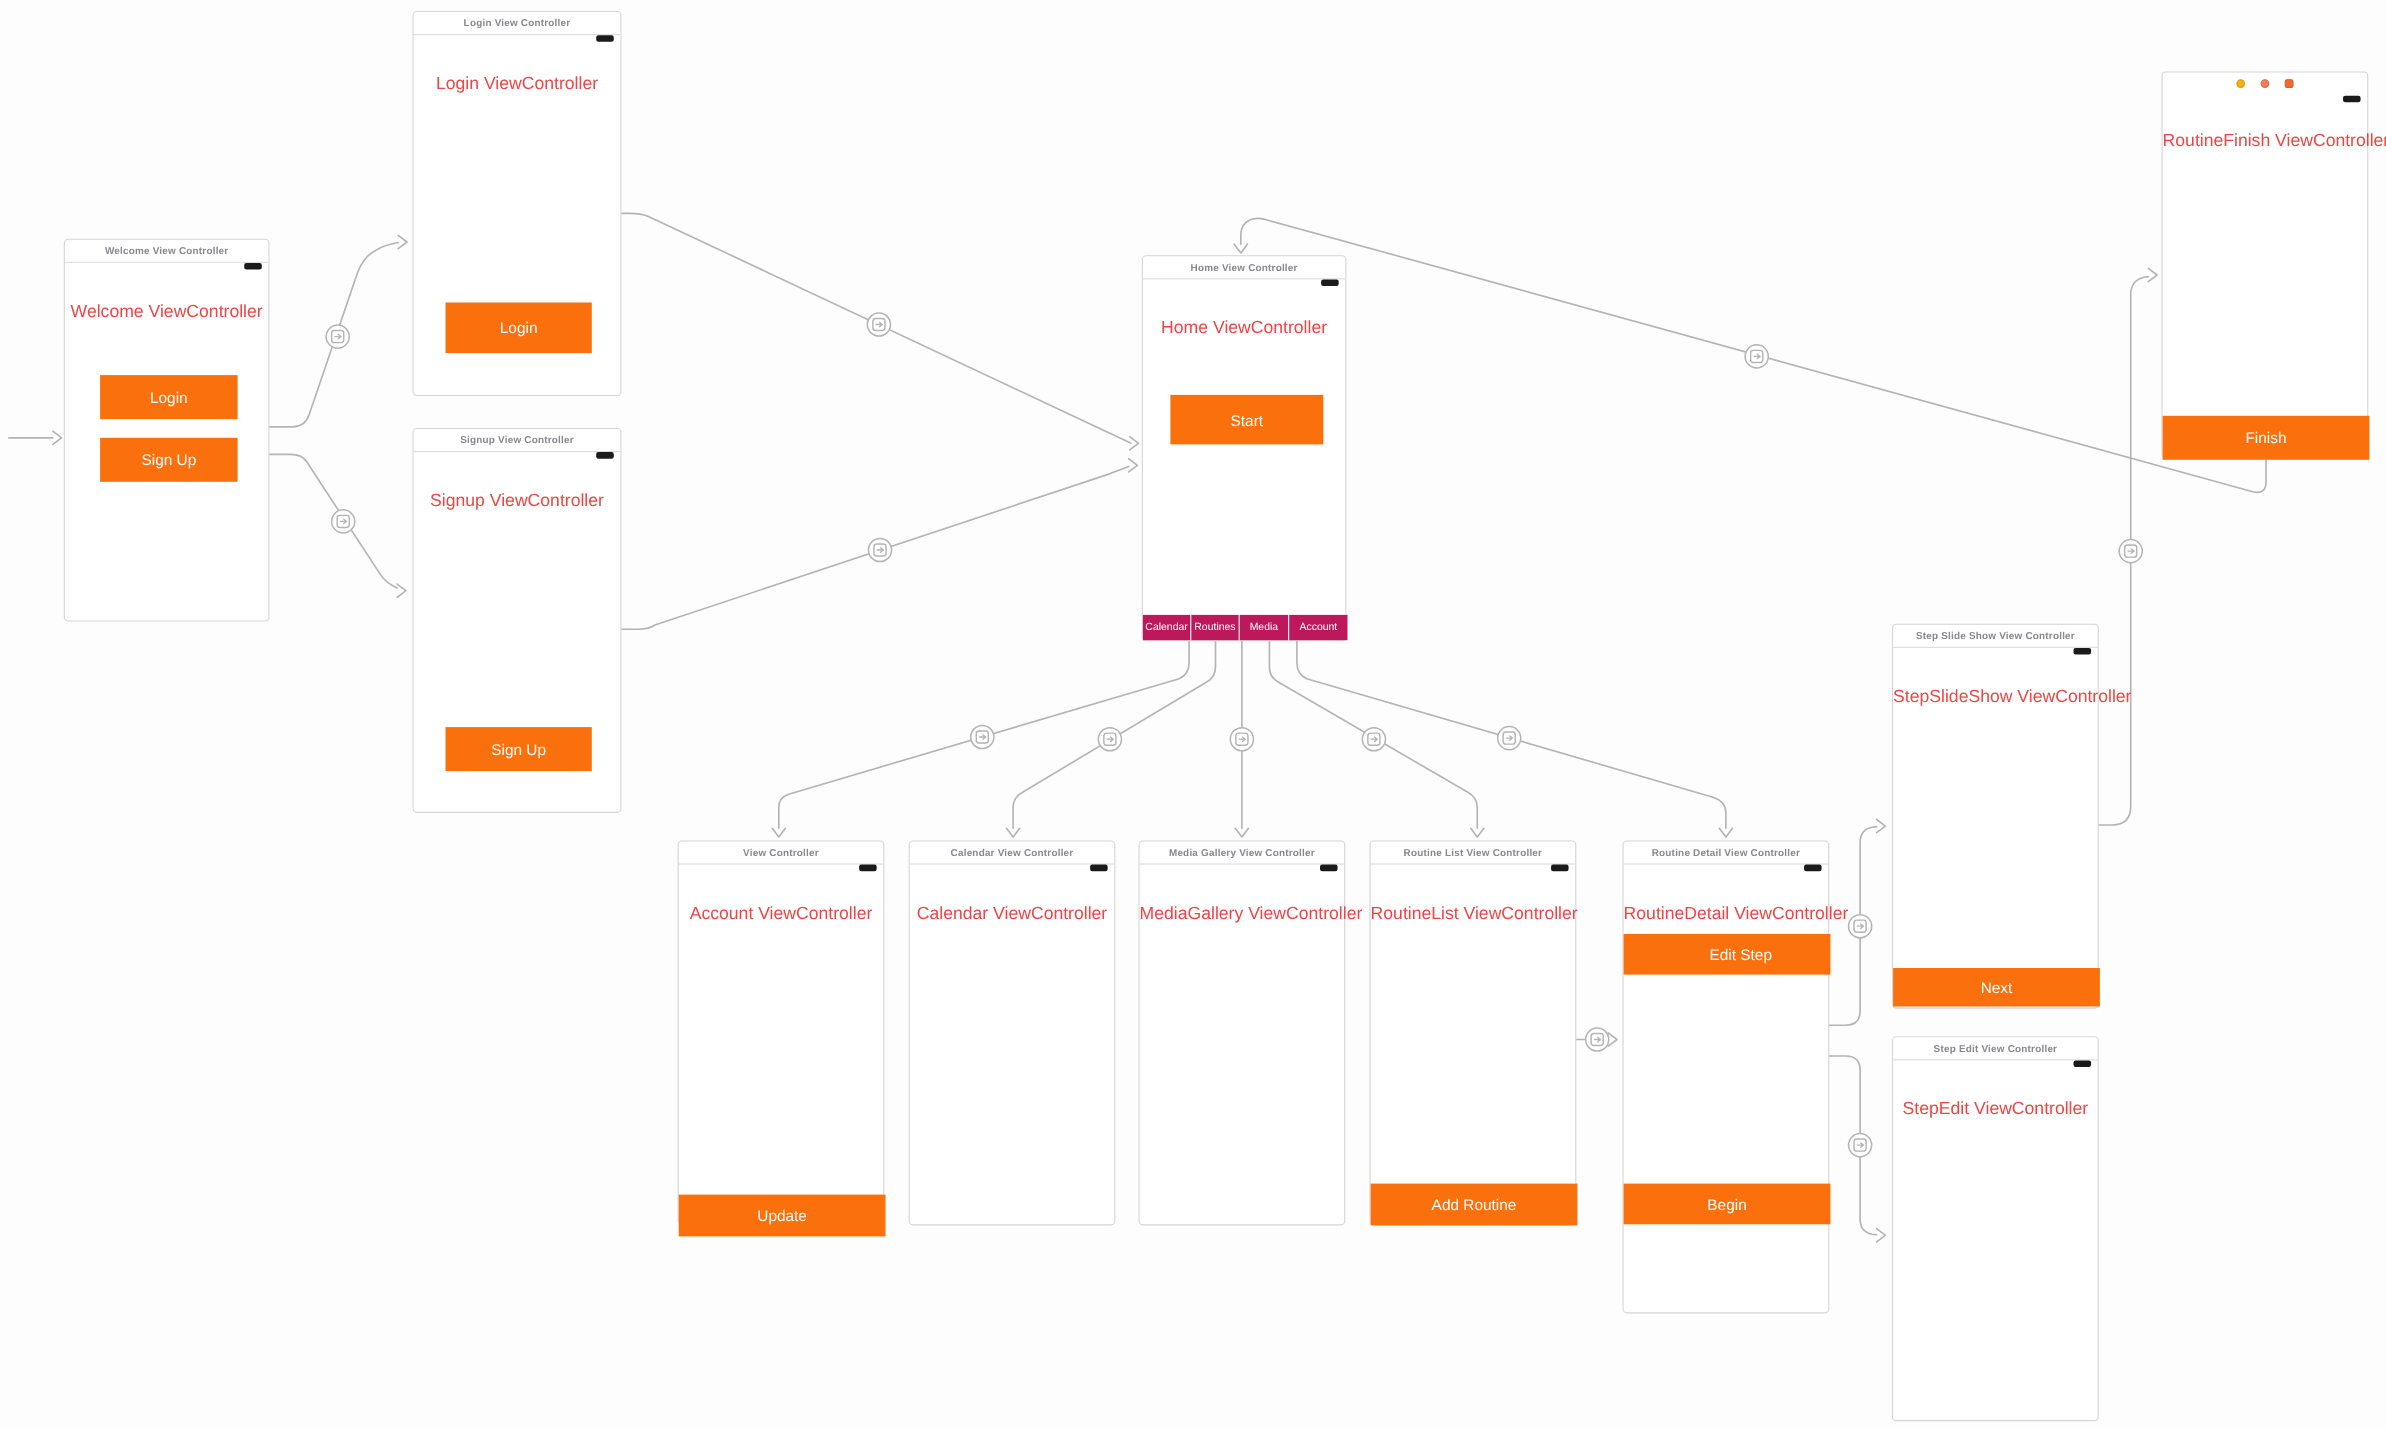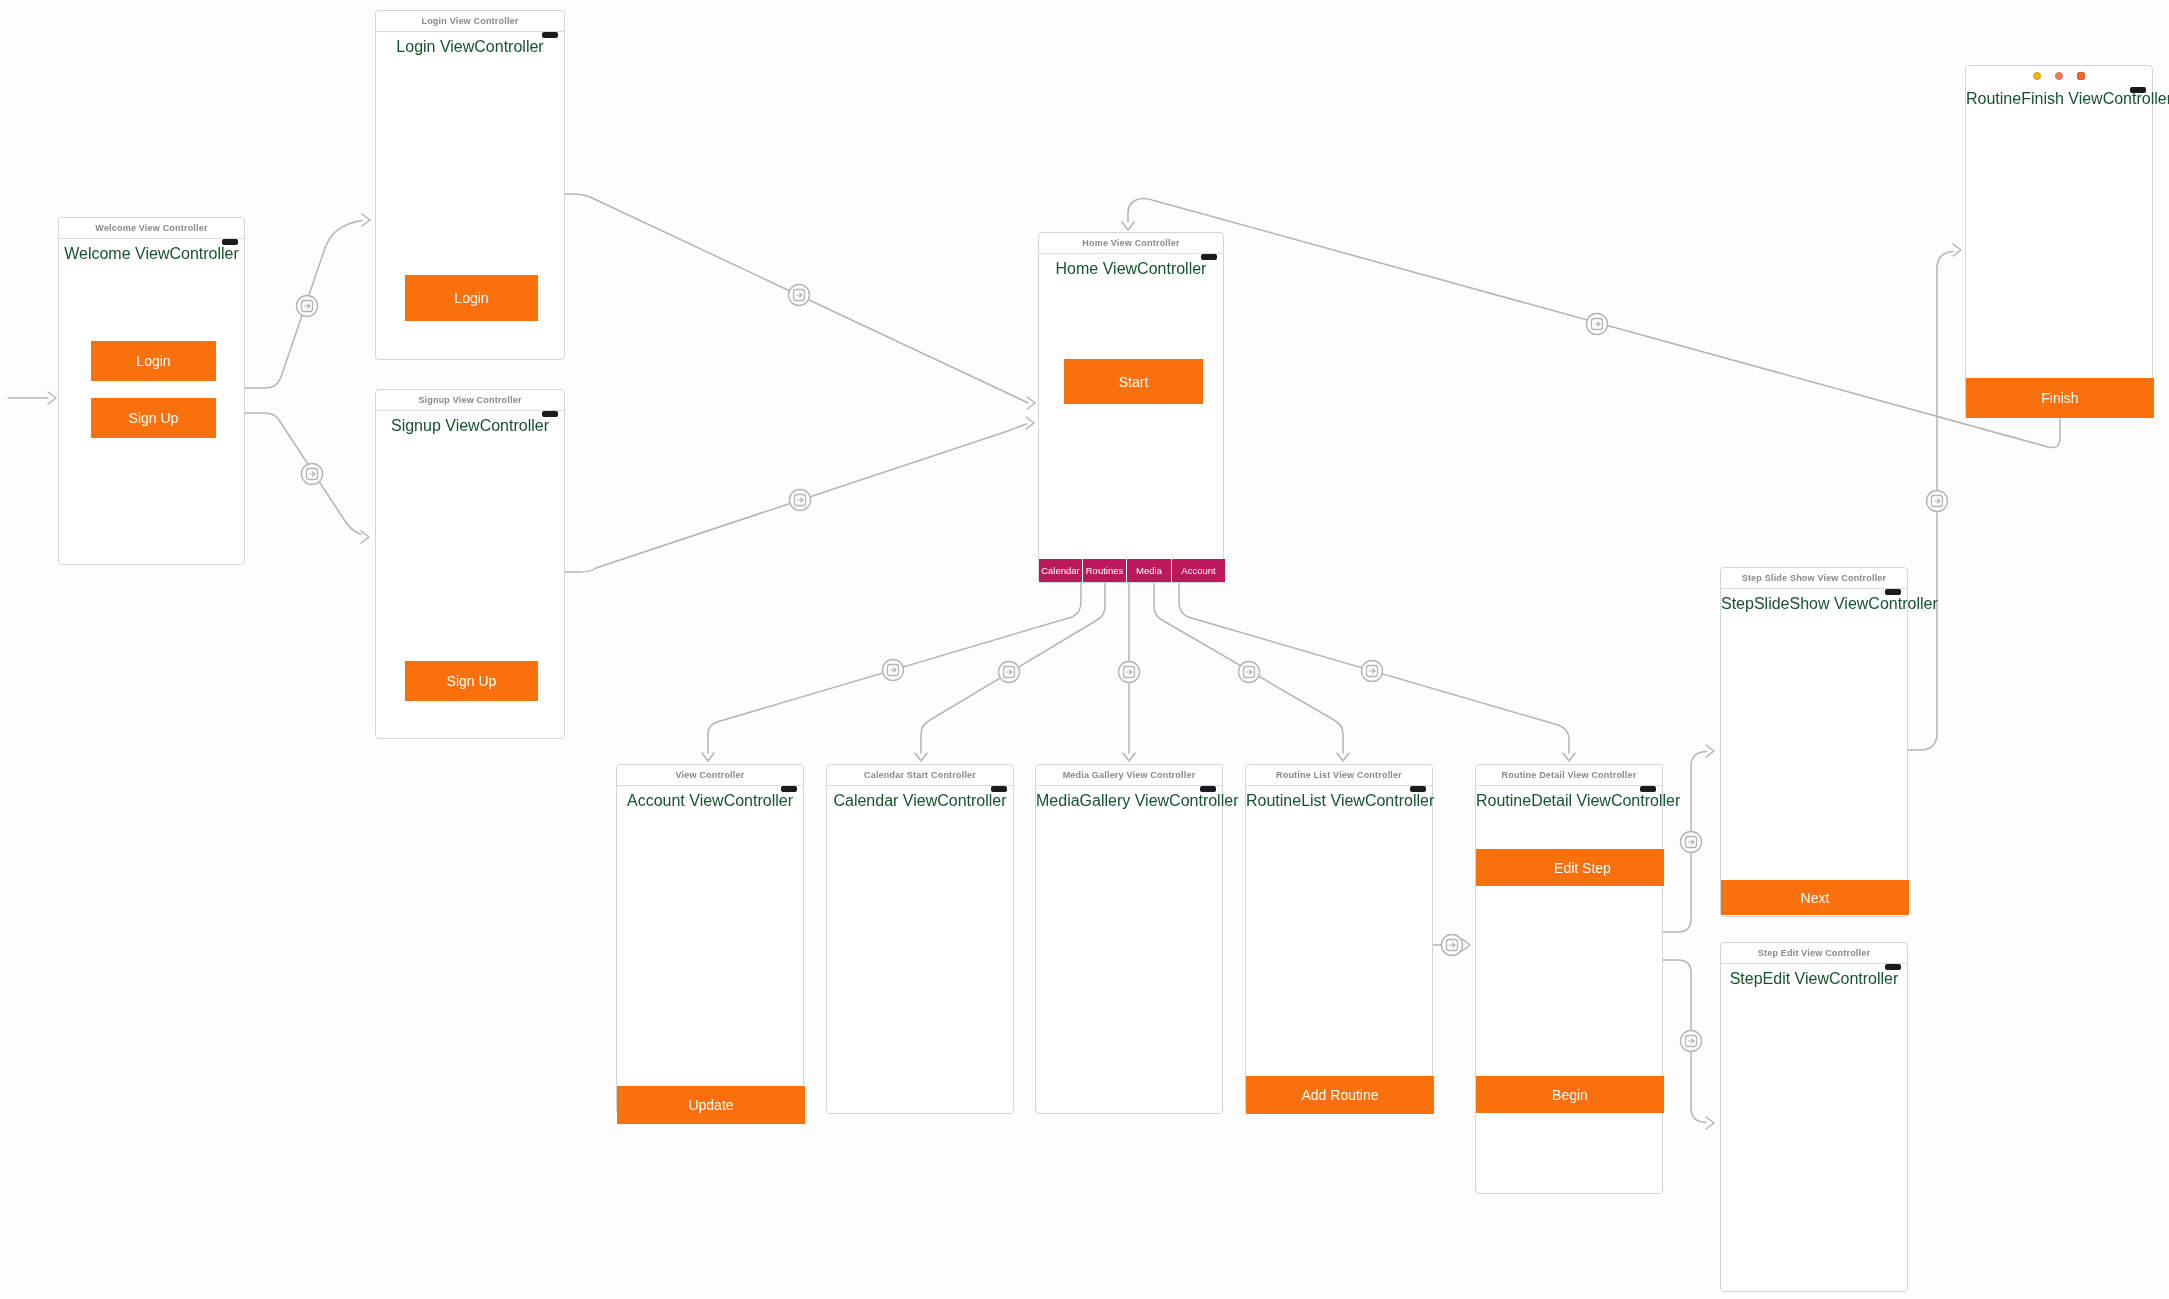--- a/index.html
+++ b/index.html
@@ -3,21 +3,21 @@
 <meta charset="utf-8">
 <style>
   html,body{margin:0;padding:0;background:#fdfdfd;}
   #canvas{position:relative;width:2169px;height:1299px;background:#fdfdfd;overflow:hidden;
           font-family:"Liberation Sans", sans-serif;}
   #wires{position:absolute;left:0;top:0;width:2169px;height:1299px;}
   .vc{position:absolute;background:#ffffff;border:1px solid #d5d5d5;border-radius:4px;box-sizing:border-box;}
   .vc-title{position:absolute;left:0;top:0;right:0;height:20px;line-height:20px;text-align:center;
             font-size:9px;font-weight:bold;color:#88888d;border-bottom:1px solid #dcdcdc;
             letter-spacing:.2px;white-space:nowrap;overflow:hidden;}
-  .vc-label{position:absolute;left:0;right:0;text-align:center;font-size:16px;color:#14532d;white-space:nowrap;}
+  .vc-label{position:absolute;left:0;right:0;text-align:center;font-size:16px;color:#ef4444;white-space:nowrap;margin-top:30px;}
   .battery{position:absolute;width:16px;height:6px;background:#1b1b1b;border-radius:2px;}
   .btn{position:absolute;background:#f9700d;color:#ffffff;font-size:14px;display:flex;
        align-items:center;justify-content:center;box-sizing:border-box;cursor:default;}
   .tabbar{position:absolute;left:0;right:0;bottom:0;height:23px;display:flex;gap:1px;}
   .tab{background:#be185d;color:#fff;font-size:9.5px;display:flex;align-items:center;justify-content:center;
        flex:0 0 auto;box-sizing:border-box;}
   .dock{position:absolute;left:0;right:0;display:flex;gap:14px;justify-content:center;}
   .dock .d1{width:8px;height:8px;border-radius:50%;background:#f2b211;border:1px solid #e49b06;box-sizing:border-box;}
   .dock .d2{width:8px;height:8px;border-radius:50%;background:#ef7d5c;border:1px solid #e06a4a;box-sizing:border-box;}
   .dock .d3{width:8px;height:8px;border-radius:2px;background:#ee6a31;border:1px solid #dd5a24;box-sizing:border-box;}
@@ -211,21 +211,21 @@
         <span class="battery" style="right: 6px; top: 21px;"></span>
         <div class="vc-label" style="top: 27px;">StepEdit ViewController</div>
       </div>
       <div class="vc" style="left: 616px; top: 764px; width: 188px; height: 350px;">
         <div class="vc-title">View Controller</div>
         <span class="battery" style="right: 6px; top: 21px;"></span>
         <div class="vc-label" style="top: 27px;">Account ViewController</div>
         <div class="btn" style="left: 0px; top: 321px; width: 188px; height: 38px;">Update</div>
       </div>
       <div class="vc" style="left: 826px; top: 764px; width: 188px; height: 350px;">
-        <div class="vc-title">Calendar Start Controller</div>
+        <div class="vc-title">Calendar View Controller</div>
         <span class="battery" style="right: 6px; top: 21px;"></span>
         <div class="vc-label" style="top: 27px;">Calendar ViewController</div>
       </div>
       <div class="vc" style="left: 1035px; top: 764px; width: 188px; height: 350px;">
         <div class="vc-title">Media Gallery View Controller</div>
         <span class="battery" style="right: 6px; top: 21px;"></span>
         <div class="vc-label" style="top: 27px;">MediaGallery ViewController</div>
       </div>
       <div class="vc" style="left: 1245px; top: 764px; width: 188px; height: 350px; padding-left: 44px;">
         <div class="vc-title">Routine List View Controller</div>

